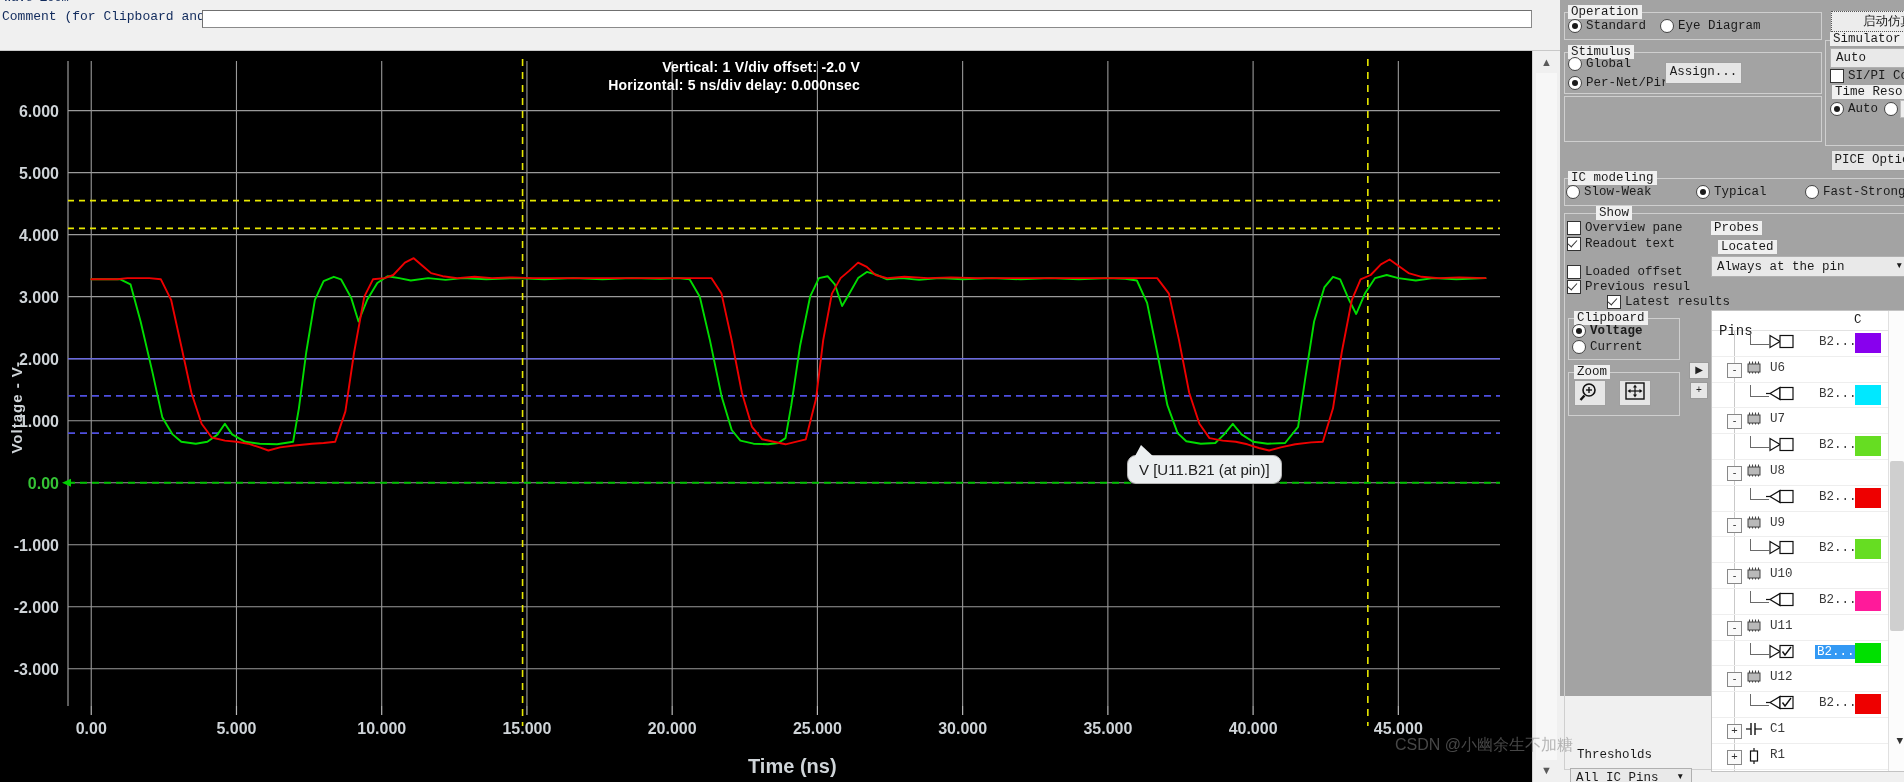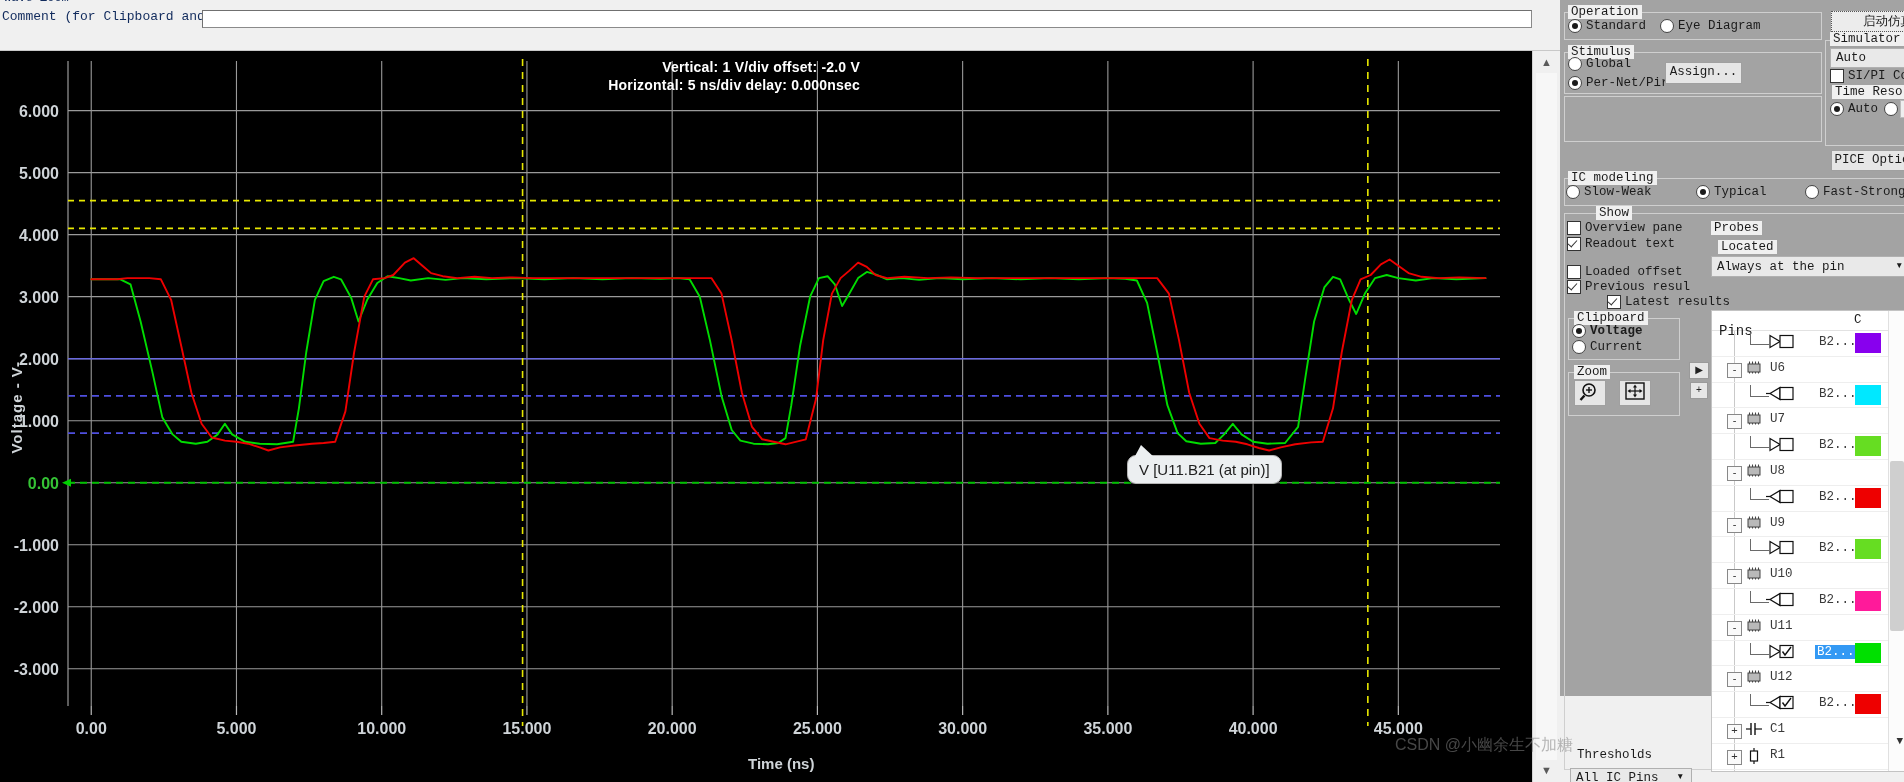--- a/index.html
+++ b/index.html
@@ -27,21 +27,21 @@
   .vscroll .track{position:absolute;left:3px;top:22px;bottom:22px;width:21px;background:#f7f7f7;}
 
   
   .readout{position:absolute;color:#fff;font-family:"Liberation Sans",sans-serif;font-size:14px;font-weight:bold;text-align:right;white-space:nowrap;letter-spacing:.2px;}
 
   
   .tooltip{position:absolute;left:1127px;top:404px;background:#eceff1;border:1px solid #b4b4b4;border-radius:9px;padding:5px 11px;font-family:"Liberation Sans",sans-serif;font-size:15px;color:#202020;white-space:nowrap;box-shadow:0 1px 2px rgba(0,0,0,.35);}
   .tooltip .tail{position:absolute;left:6px;top:-11px;width:0;height:0;border-left:7px solid transparent;border-right:14px solid transparent;border-bottom:13px solid #eceff1;}
 
   
-  .axlab{position:absolute;color:#cfd4d8;font-family:"Liberation Sans",sans-serif;font-size:15px;font-weight:bold;white-space:nowrap;}
+  .axlab{position:absolute;color:#cfd4d8;font-family:"Liberation Sans",sans-serif;font-size:20px;font-weight:bold;white-space:nowrap;}
   .ylabel{position:absolute;left:8px;top:310px;width:18px;color:#cfd4d8;font-family:"Liberation Sans",sans-serif;font-size:15px;font-weight:bold;
           writing-mode:vertical-rl;transform:rotate(180deg);white-space:nowrap;letter-spacing:1px;}
 
   
   .right{position:absolute;left:1560px;top:0;width:344px;height:696px;background:#a3a3a3;font-family:"Liberation Mono",monospace;font-size:12.5px;color:#1b1b1b;}
   .grp{position:absolute;border:1px solid #cfcfcf;}
   .grplab{position:absolute;background:#f0f0f0;padding:0 3px;font-family:"Liberation Mono",monospace;font-size:12.5px;color:#1b1b1b;white-space:nowrap;}
   .row{position:absolute;display:flex;align-items:center;white-space:nowrap;}
   .radio{width:12px;height:12px;border-radius:50%;border:1px solid #444;background:#fff;display:inline-block;position:relative;flex:none;margin-right:4px;}
   .radio.on::after{content:"";position:absolute;left:2.5px;top:2.5px;width:6px;height:6px;border-radius:50%;background:#1b1b1b;}

